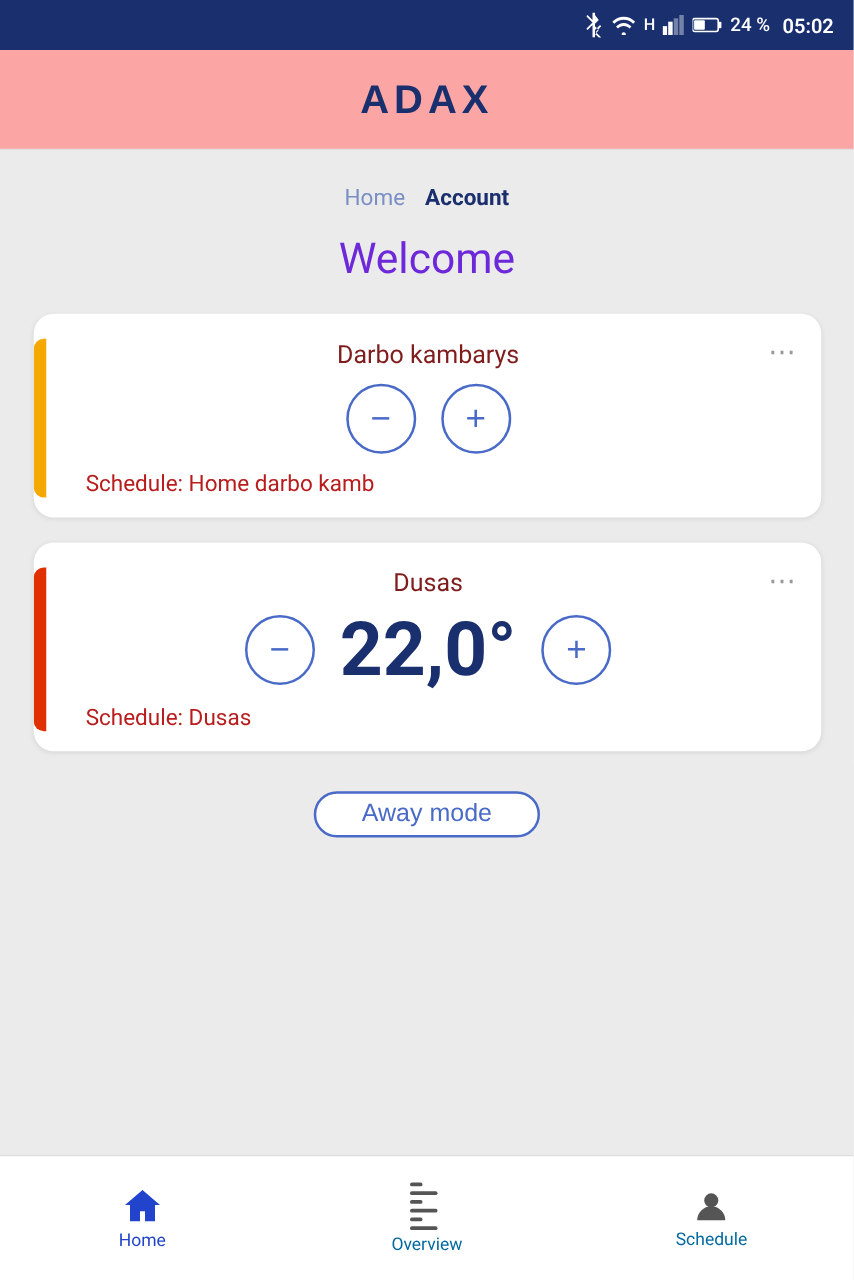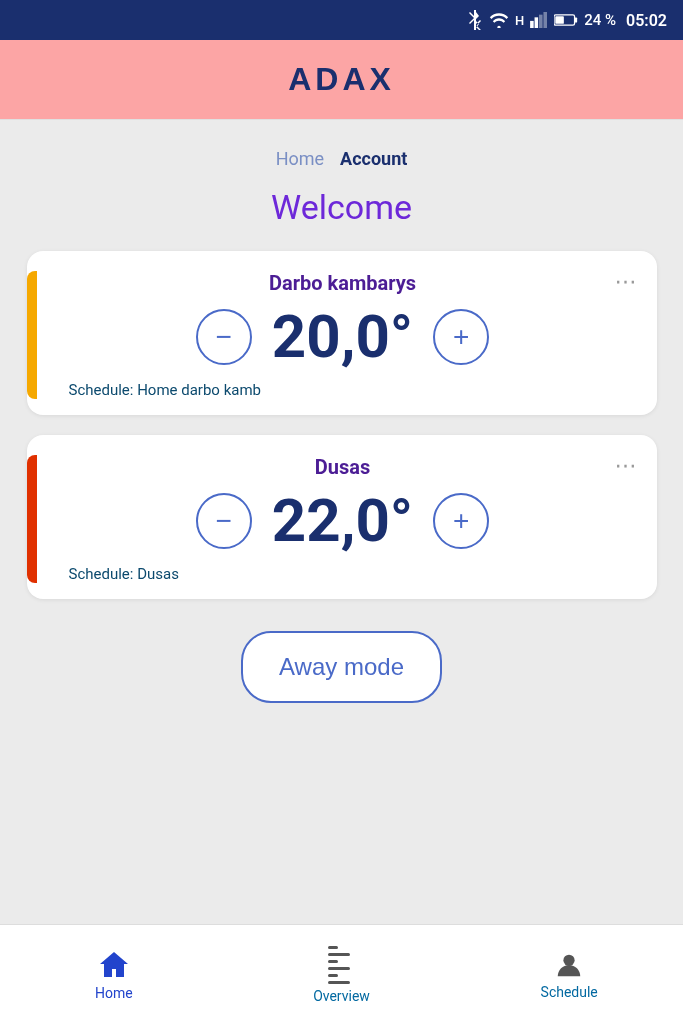--- a/index.html
+++ b/index.html
@@ -117,22 +117,22 @@
 
     .card-body {
       flex: 1;
       display: flex;
       flex-direction: column;
       align-items: center;
     }
 
     .card-title {
       font-size: 20px;
-      font-weight: 700;
-      color: #4c1d95;
+      font-weight: 400;
+      color: #7f1d1d;
       margin-bottom: 12px;
     }
 
     .card-controls {
       display: flex;
       align-items: center;
       gap: 20px;
       margin-bottom: 14px;
     }
 
@@ -153,44 +153,44 @@
     }
 
     .temperature-display {
       font-size: 60px;
       font-weight: 700;
       color: #1a2f6e;
       line-height: 1;
     }
 
     .schedule-text {
-      color: #0c4a6e;
-      font-size: 15px;
+      color: #b91c1c;
+      font-size: 18px;
       align-self: flex-start;
       margin-left: 16px;
     }
 
     .card-menu {
       position: absolute;
       top: 18px;
       right: 18px;
       color: #999;
       font-size: 22px;
       letter-spacing: 2px;
       cursor: pointer;
     }
 
     
     .away-mode-btn {
       border: 2px solid #4a6ac8;
       border-radius: 30px;
       background: white;
       color: #4a6ac8;
-      font-size: 24px;
-      padding: 20px 36px;
+      font-size: 20px;
+      padding: 5px 36px;
       cursor: pointer;
       margin-top: 12px;
       margin-bottom: 8px;
     }
 
     
     .bottom-nav {
       background: white;
       height: 100px;
       display: flex;
@@ -292,21 +292,20 @@
   </div>
 
   <div class="welcome-title">Welcome</div>
 
   <div class="device-card">
     <div class="card-accent yellow"></div>
     <div class="card-body">
       <div class="card-title">Darbo kambarys</div>
       <div class="card-controls">
         <button class="control-btn">−</button>
-        <span class="temperature-display">20,0°</span>
         <button class="control-btn">+</button>
       </div>
       <div class="schedule-text">Schedule: Home darbo kamb</div>
     </div>
     <div class="card-menu">⋯</div>
   </div>
 
   <div class="device-card">
     <div class="card-accent red"></div>
     <div class="card-body">

